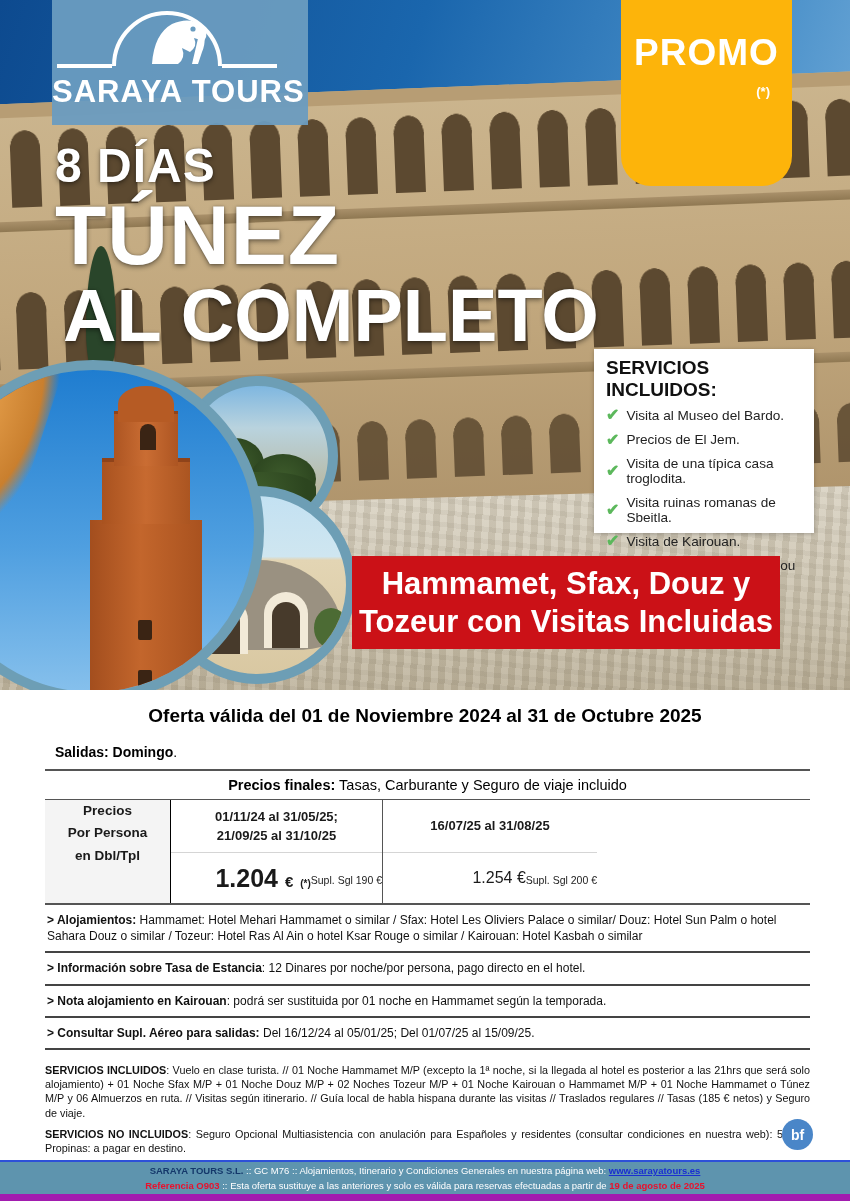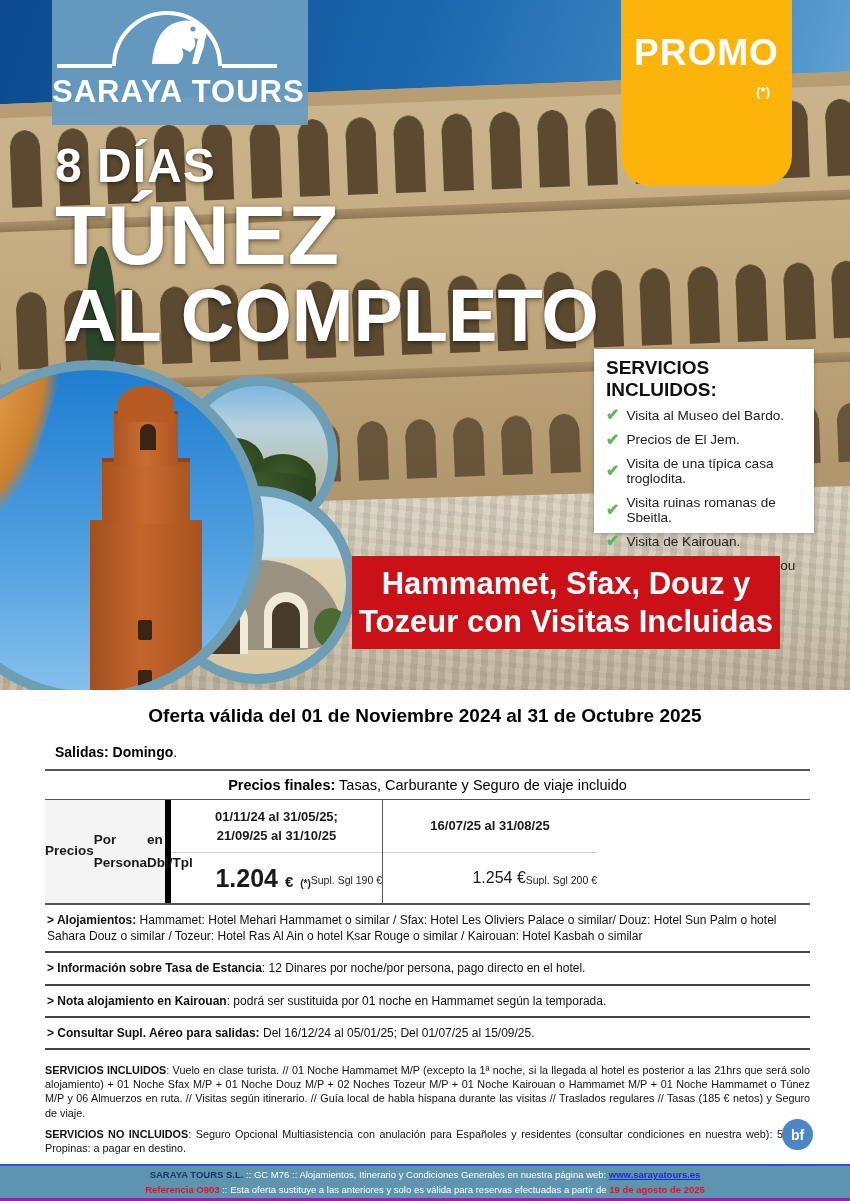--- a/index.html
+++ b/index.html
@@ -107,43 +107,43 @@
 
   
   .doc{position:absolute;top:690px;left:0;width:850px;}
   .validity{text-align:center;font-size:19px;font-weight:800;margin-top:15px;color:#000;}
   .salidas{margin:17px 12px 9px 55px;font-size:14px;color:#000;}
   .salidas b{font-weight:800;}
   .ptable{margin:0 40px 0 45px;}
   .pt-header{border-top:2px solid #555;border-bottom:1px solid #555;text-align:center;
              font-size:14.5px;padding:6px 0;color:#000;}
   .pt-grid{display:grid;grid-template-columns:126px 212px 214px 1fr;border-bottom:2px solid #555;}
-  .pt-rowlabel{background:#f4f4f4;border-right:6px solid #000000;display:flex;flex-direction:row;
-               justify-content:space-between;align-items:center;font-weight:bold;font-size:13.5px;line-height:1.65;}
+  .pt-rowlabel{background:#f4f4f4;border-right:1px solid #000000;display:flex;flex-direction:column;
+               justify-content:flex-start;align-items:center;font-weight:bold;font-size:13.5px;line-height:1.65;}
   .pt-col{display:flex;flex-direction:column;}
   .pt-col.mid{border-right:1px solid #555;}
   .pt-dates{height:52px;display:flex;flex-direction:column;justify-content:center;align-items:center;
             font-weight:bold;font-size:13px;line-height:1.5;border-bottom:1px solid #d5d5d5;}
   .pt-price{height:50px;display:flex;flex-direction:row;justify-content:flex-end;align-items:center;}
   .price-big{font-size:25px;font-weight:800;line-height:1;}
   .price-big .cur{font-size:15px;font-weight:bold;}
   .price-big .ast{font-size:10px;font-weight:bold;}
   .price-reg{font-size:16px;line-height:1;}
   .suppl{font-size:10.5px;margin-top:4px;color:#222;}
   .notes{margin:0 40px 0 45px;}
   .note-row{border-bottom:2px solid #444;padding:7px 2px;font-size:12px;line-height:1.35;color:#111;}
   .fineprint{margin:13px 40px 0 45px;font-size:10.8px;line-height:1.32;color:#111;text-align:justify;}
   .fineprint p{margin:0 0 7px 0;}
   .bf-badge{position:absolute;left:782px;top:1119px;width:31px;height:31px;border-radius:50%;
             background:#4a86c8;color:#fff;font-weight:bold;font-size:14px;display:flex;
             align-items:center;justify-content:center;}
 
   
   .footer{position:absolute;left:0;bottom:0;width:850px;height:30px;background:#5e94ae;
-          border-top:2px solid #2d50d8;border-bottom:3px solid #a21caf;text-align:center;
+          border-top:2px solid #2d50d8;border-bottom:7px solid #a21caf;text-align:center;
           font-size:9.5px;line-height:1.55;padding-top:2px;box-sizing:content-box;color:#fff;}
   .f-bold{color:#14386b;font-weight:bold;}
   .f-link{color:#1a2fd0;font-weight:bold;text-decoration:underline;cursor:pointer;}
   .f-red{color:#e8112d;font-weight:bold;}
 </style>
 </head>
 <body>
 
 <div id="page">
 

